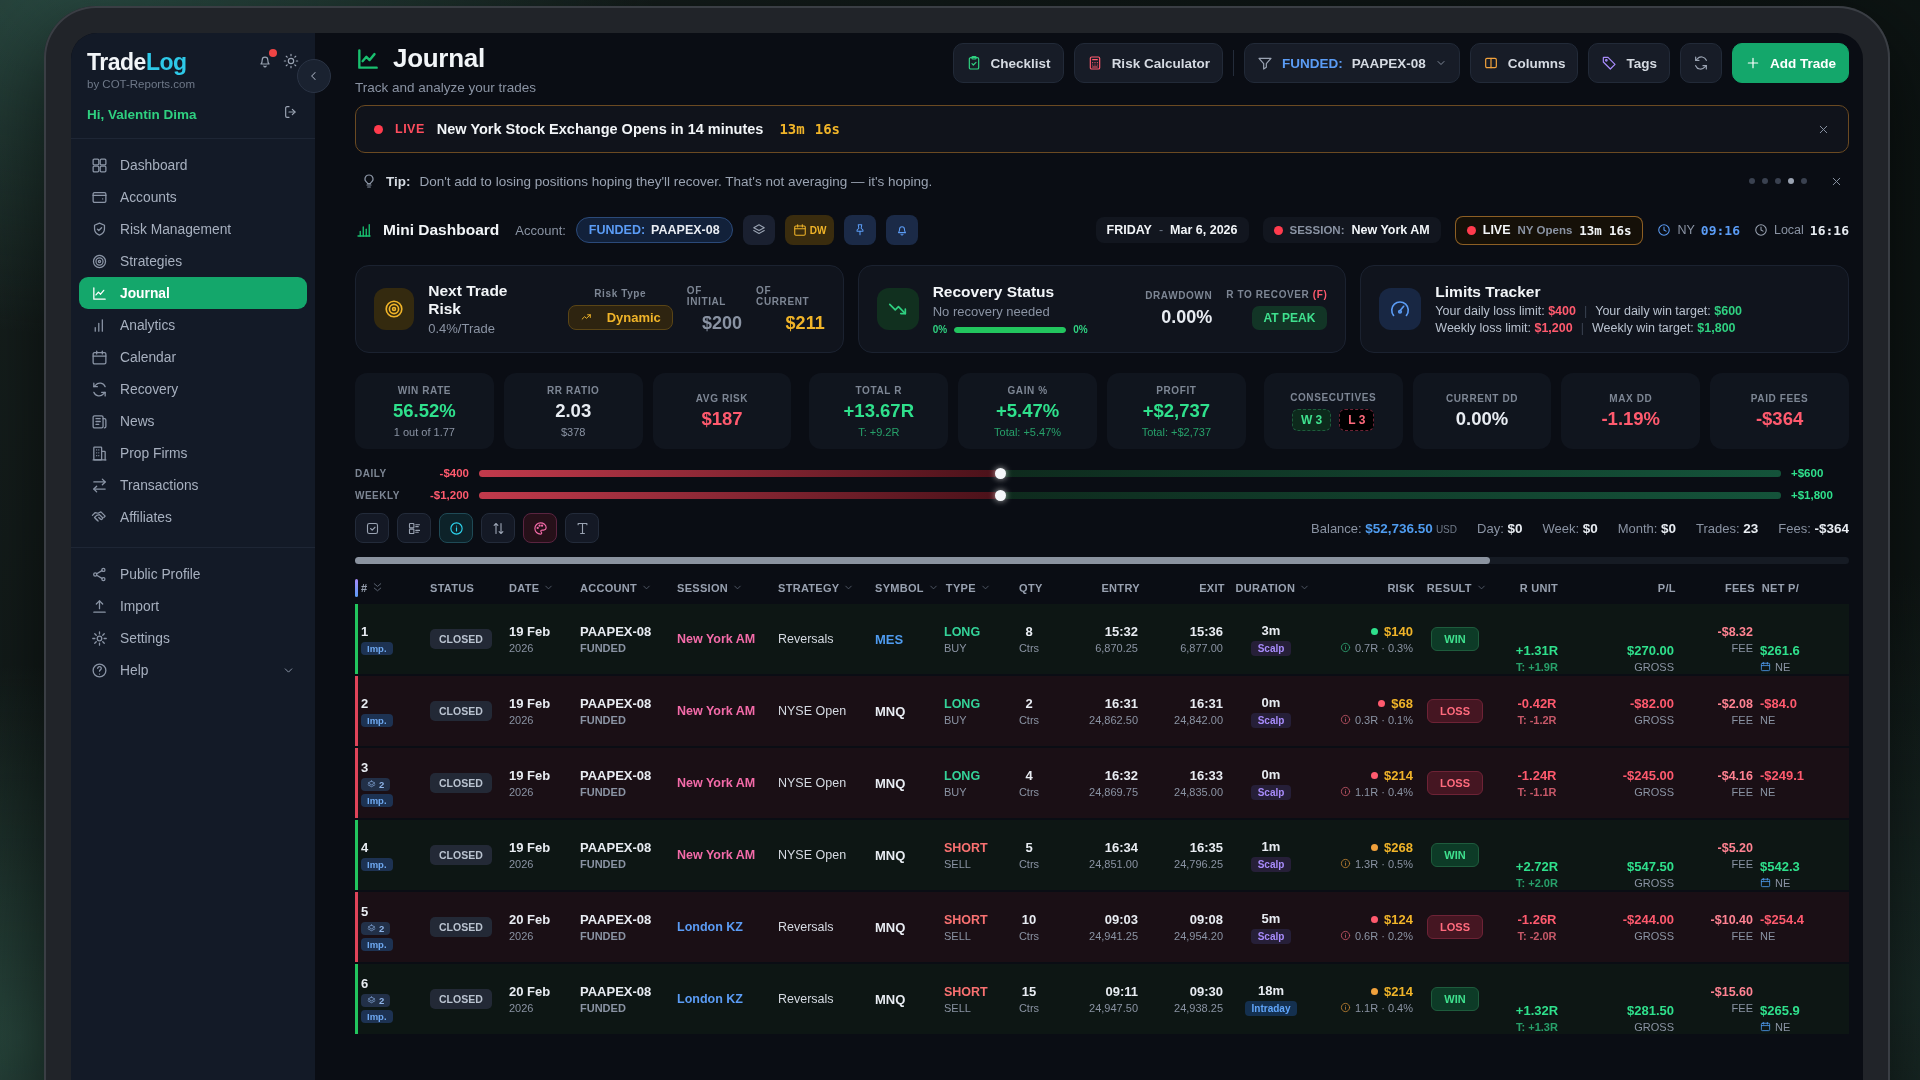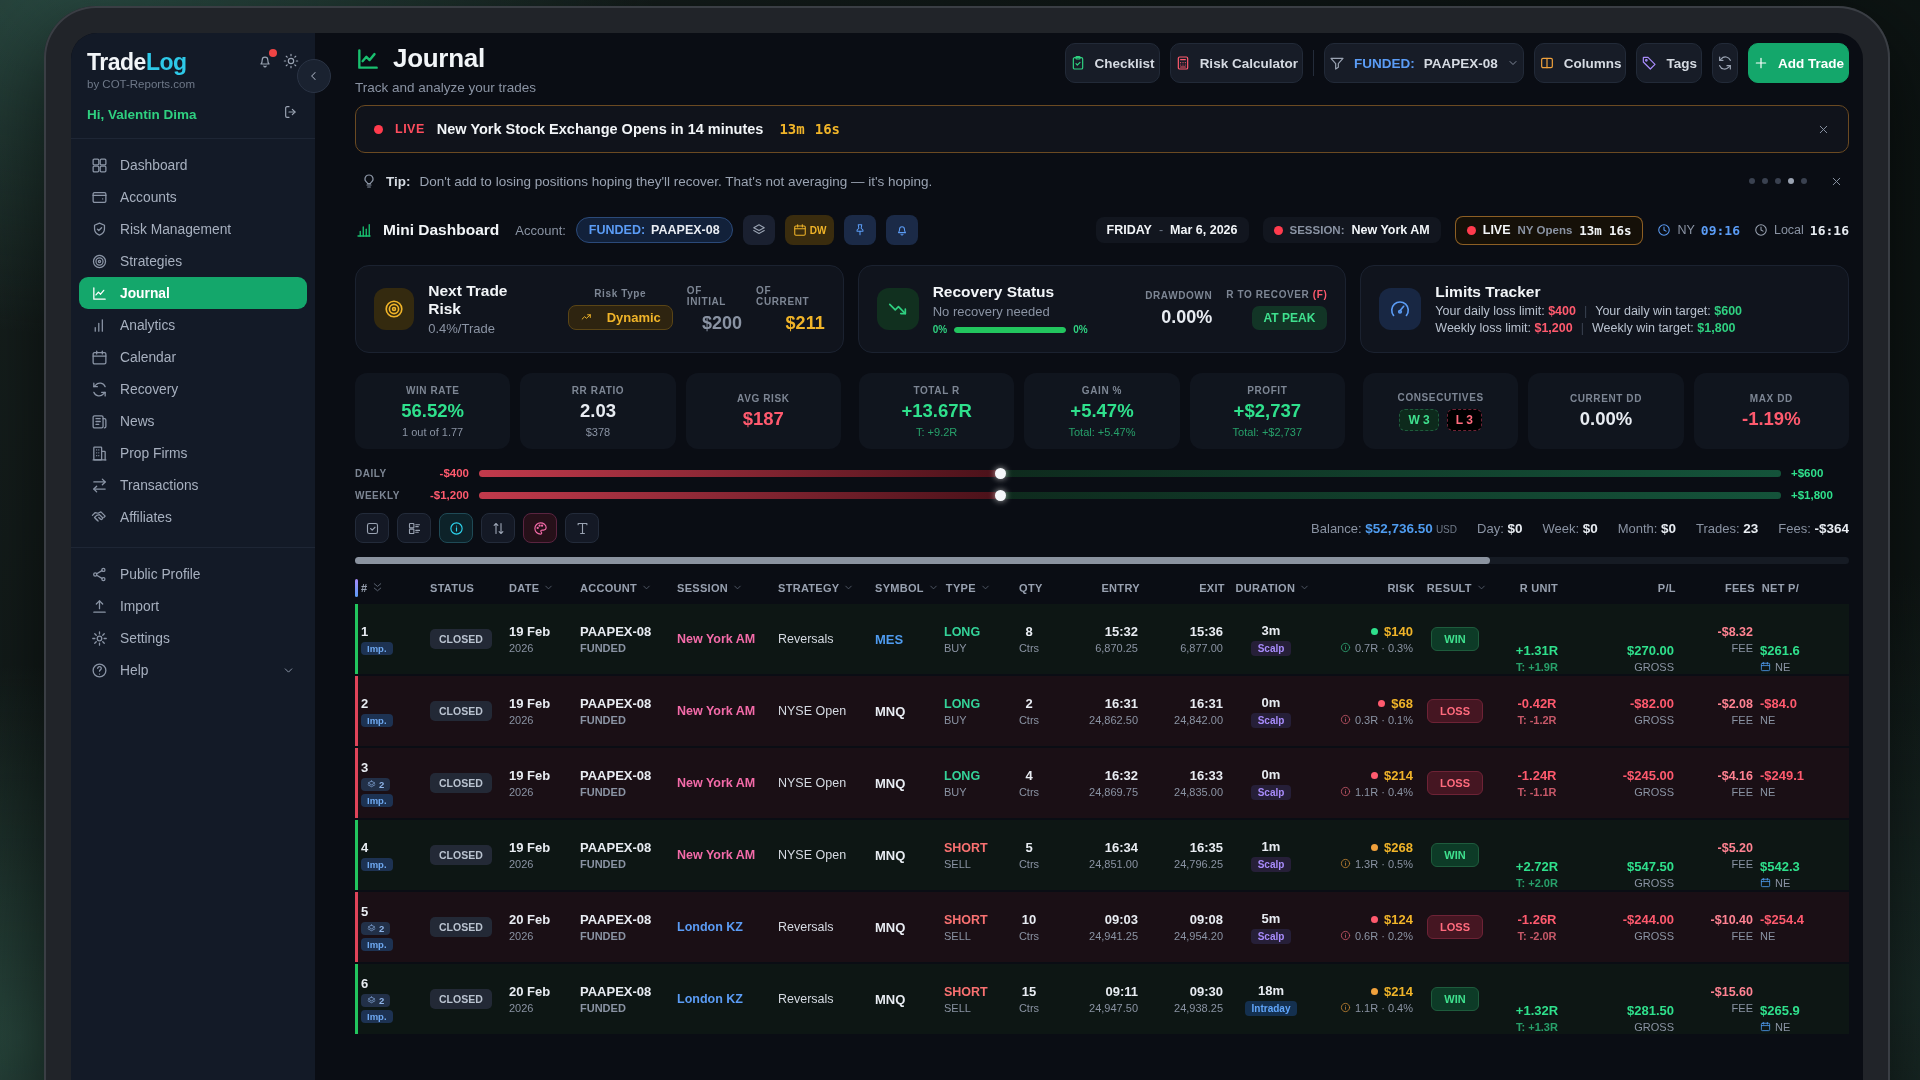--- a/index.html
+++ b/index.html
@@ -46,21 +46,21 @@
 
   
   .main{ flex:1; min-width:0; padding:10px 14px 0 40px; display:flex; flex-direction:column; }
   .topbar{ display:flex; align-items:flex-start; }
   .title-row{ display:flex; align-items:center; gap:12px; }
   .title-ic{ color:#19c06f; display:flex; }
   .title-ic svg{ width:26px; height:26px; stroke-width:2.2; }
   h1{ font-size:26px; font-weight:bold; color:#f2f5f8; letter-spacing:-.3px; }
   .subtitle{ margin-top:6px; font-size:13.5px; color:#8a93a3; }
   .topbar-actions{ margin-left:auto; display:flex; align-items:center; gap:10px; }
-  .tbtn{ display:flex; align-items:center; gap:9px; height:40px; padding:0 4px; border-radius:10px;
+  .tbtn{ display:flex; align-items:center; gap:9px; height:40px; padding:0 12px; border-radius:10px;
     background:#171c27; border:1px solid #222a38; color:#d5dae2; font-size:13.5px; font-weight:bold; cursor:pointer; }
   .tbtn svg{ width:16px; height:16px; }
   .tbtn .chev svg{ width:12px; height:12px; color:#8a93a3;}
   .ic-green{ color:#2fd080; display:flex;} .ic-red{ color:#ff5a6e; display:flex;} .ic-amber{ color:#f0a13c; display:flex;}
   .ic-purple{ color:#a78bfa; display:flex;} .ic-gray{ color:#9aa3b2; display:flex;} .ic-blue{ color:#5b9cf5; display:flex;}
   .blue{ color:#5b9cf5; } .pinktxt{ color:#f46ba9; } .redtxt{ color:#ff4d5e; } .ambertxt{ color:#f0b429; }
   .vsep{ width:1px; height:26px; background:#242c3a; }
   .add-trade{ background:#14a76b; border:1px solid #14a76b; color:#fff; font-weight:bold; }
 
   
@@ -757,20 +757,24 @@
             </div>
           </div>
           <div class="stat">
             <div class="s-lbl">CURRENT DD</div>
             <div class="s-val white">0.00%</div>
           </div>
           <div class="stat">
             <div class="s-lbl">MAX DD</div>
             <div class="s-val red">-1.19%</div>
           </div>
+          <div class="stat">
+            <div class="s-lbl">PAID FEES</div>
+            <div class="s-val red">-$364</div>
+          </div>
         </div>
 
     <div class="bars">
       <div class="bar-row">
         <span class="bar-lbl">DAILY</span>
         <span class="bar-min red">-$400</span>
         <div class="bar-track">
               <div class="seg-red"></div>
               <div class="seg-green"></div>
               <div class="bar-marker"></div>

